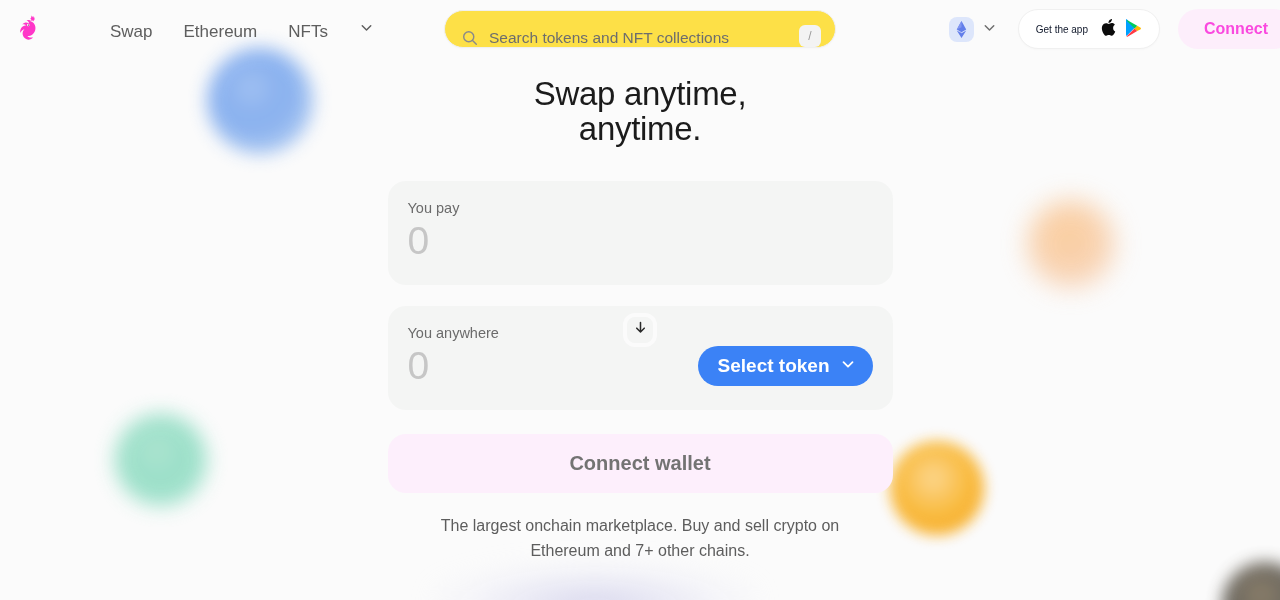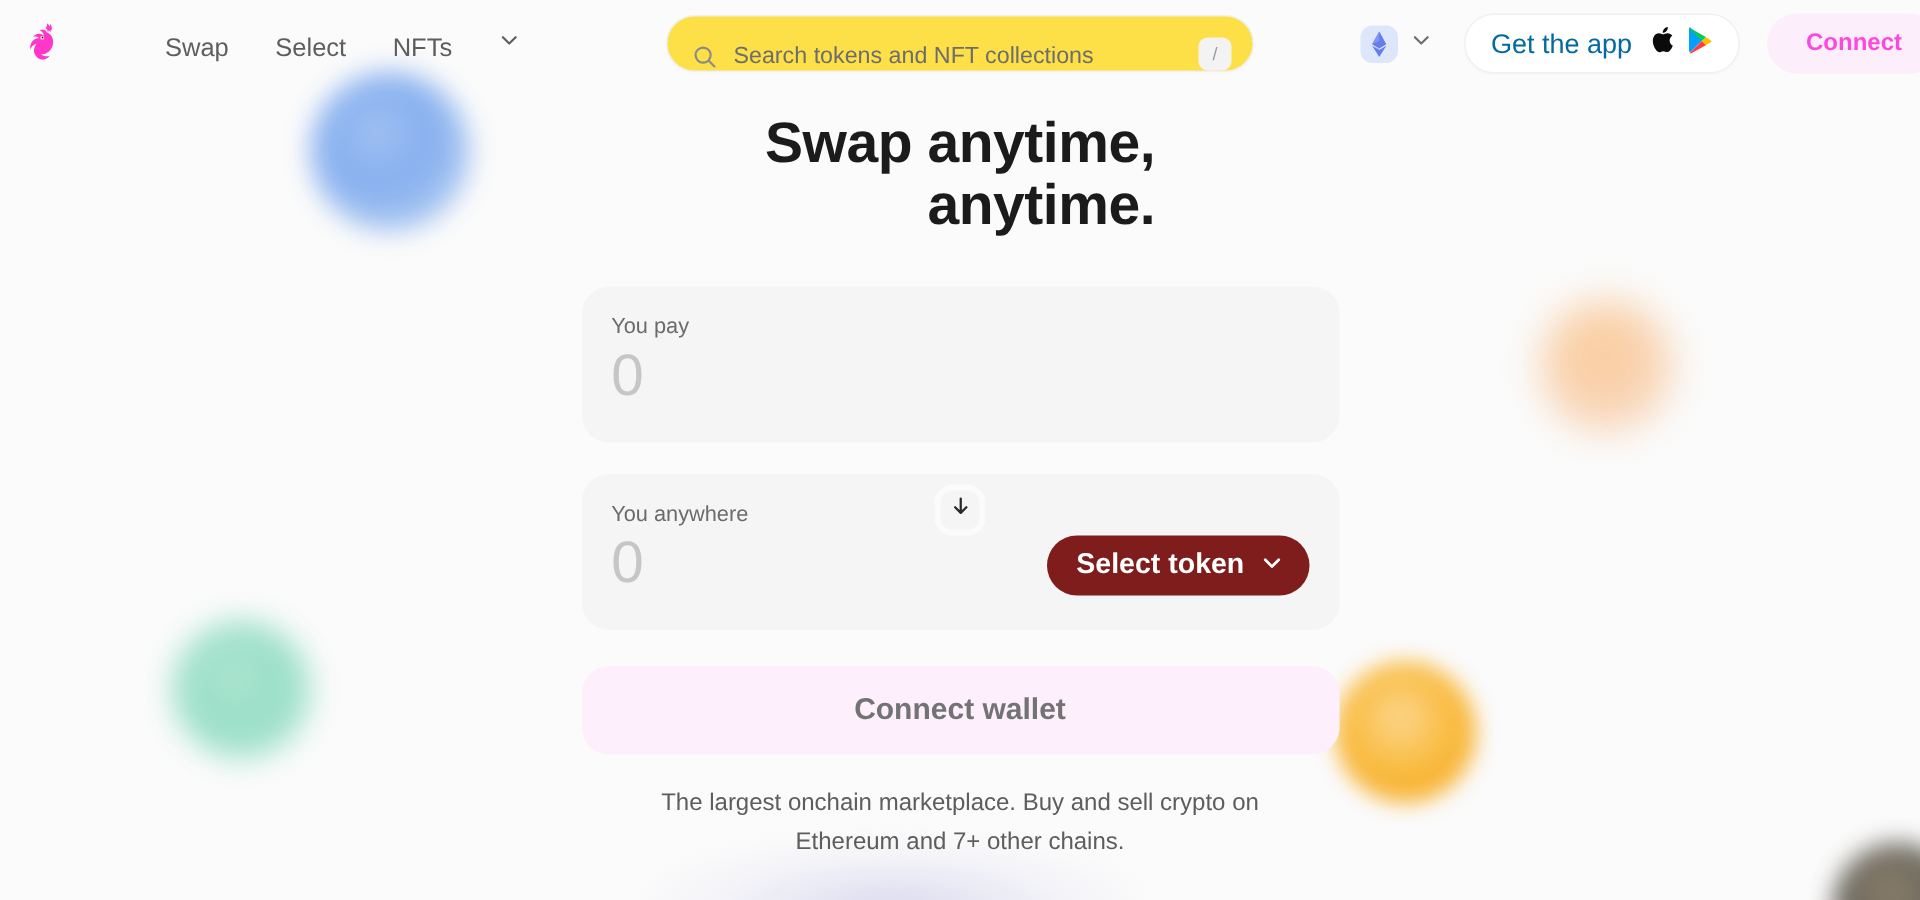--- a/index.html
+++ b/index.html
@@ -186,22 +186,22 @@
     gap: 12px;
     background: #ffffff;
     border: 1px solid #f0f0f0;
     border-radius: 20px;
     height: 40px;
     padding: 0 17px;
     cursor: pointer;
     box-shadow: 0 1px 2px rgba(0,0,0,0.02);
   }
   .get-app-label {
-    font-size: 18px;
-    color: #0369a1;
+    font-size: 10px;
+    color: #0f172a;
     font-weight: 500;
     white-space: nowrap;
   }
   .store-icons { display: flex; align-items: center; gap: 9px; }
   .connect-btn {
     margin-left: 18px;
     margin-right: -14px;
     background: #fdeefb;
     color: #fa49df;
     font-size: 16px;
@@ -218,24 +218,24 @@
   
   .main {
     position: relative;
     z-index: 2;
     display: flex;
     flex-direction: column;
     align-items: center;
     padding-top: 18px;
   }
   .headline {
-    font-size: 38px;
-    font-weight: 700;
+    font-size: 33px;
+    font-weight: 400;
     line-height: 1.07;
-    text-align: right;
+    text-align: center;
     color: #1b1b1b;
     letter-spacing: -0.3px;
   }
 
   .swap-card {
     width: 505px;
     margin-top: 34px;
     display: flex;
     flex-direction: column;
     gap: 21px;
@@ -286,21 +286,21 @@
   }
   .token-symbol {
     font-size: 19px;
     font-weight: 700;
     color: #111111;
   }
   .select-token-pill {
     display: flex;
     align-items: center;
     gap: 9px;
-    background: #7f1d1d;
+    background: #3b82f6;
     border-radius: 22px;
     height: 40px;
     padding: 0 16px 0 20px;
     cursor: pointer;
     border: none;
     flex: none;
     font-family: "Liberation Sans", sans-serif;
   }
   .select-token-label {
     font-size: 19px;
@@ -372,21 +372,21 @@
       <circle cx="13.2" cy="12.1" r="1.25" fill="#ffffff"></circle>
       <circle cx="13.35" cy="12.0" r="0.62" fill="#2b0a24"></circle>
     </svg>
   </div>
 
   <div class="nav">
     <div class="nav-item">
       <span>Swap</span>
     </div>
     <div class="nav-item">
-      <span>Select</span>
+      <span>Ethereum</span>
     </div>
     <div class="nav-item">
       <span>NFTs</span>
     </div>
     <div class="nav-more">
       <span>
         <svg width="17" height="17" viewBox="0 0 20 20" fill="none">
           <path d="M5 8l5 5 5-5" stroke="#5e5e5e" stroke-width="1.7" stroke-linecap="round" stroke-linejoin="round"></path>
         </svg>
       </span>

